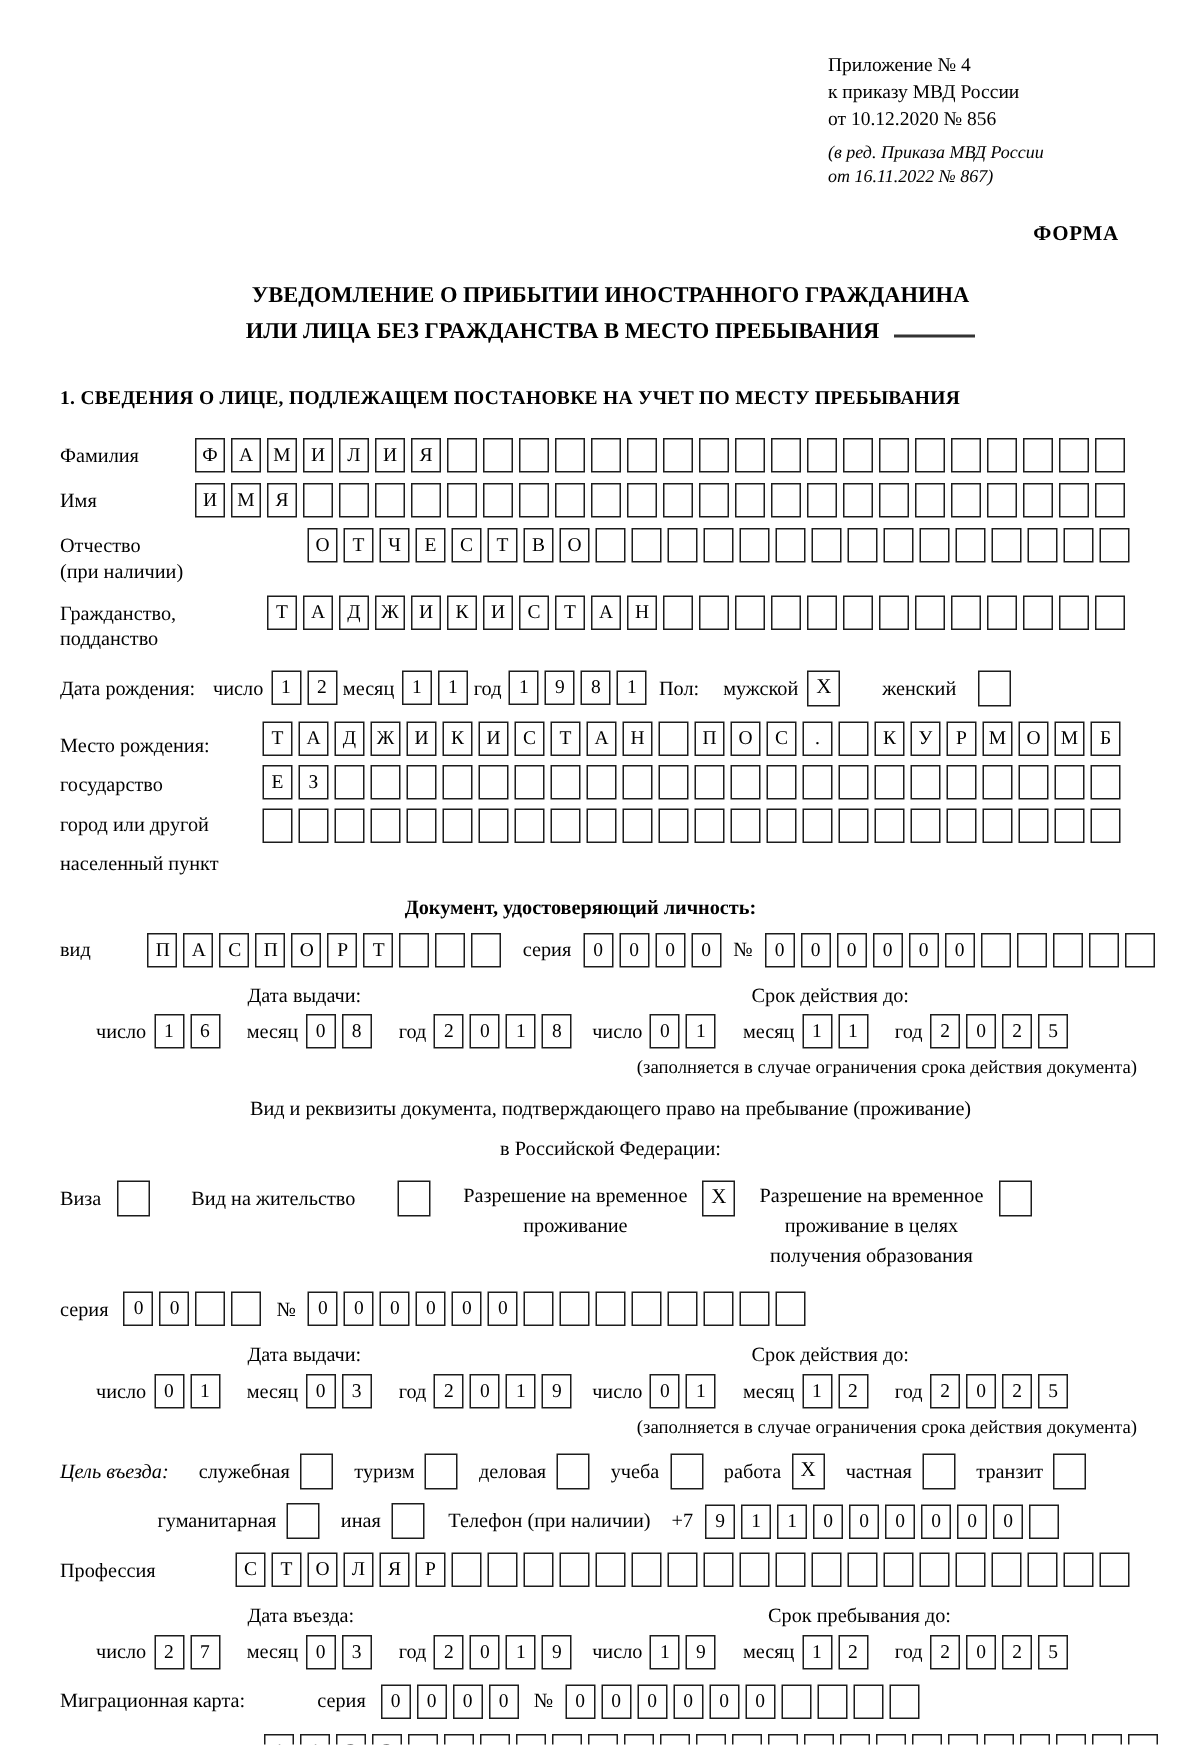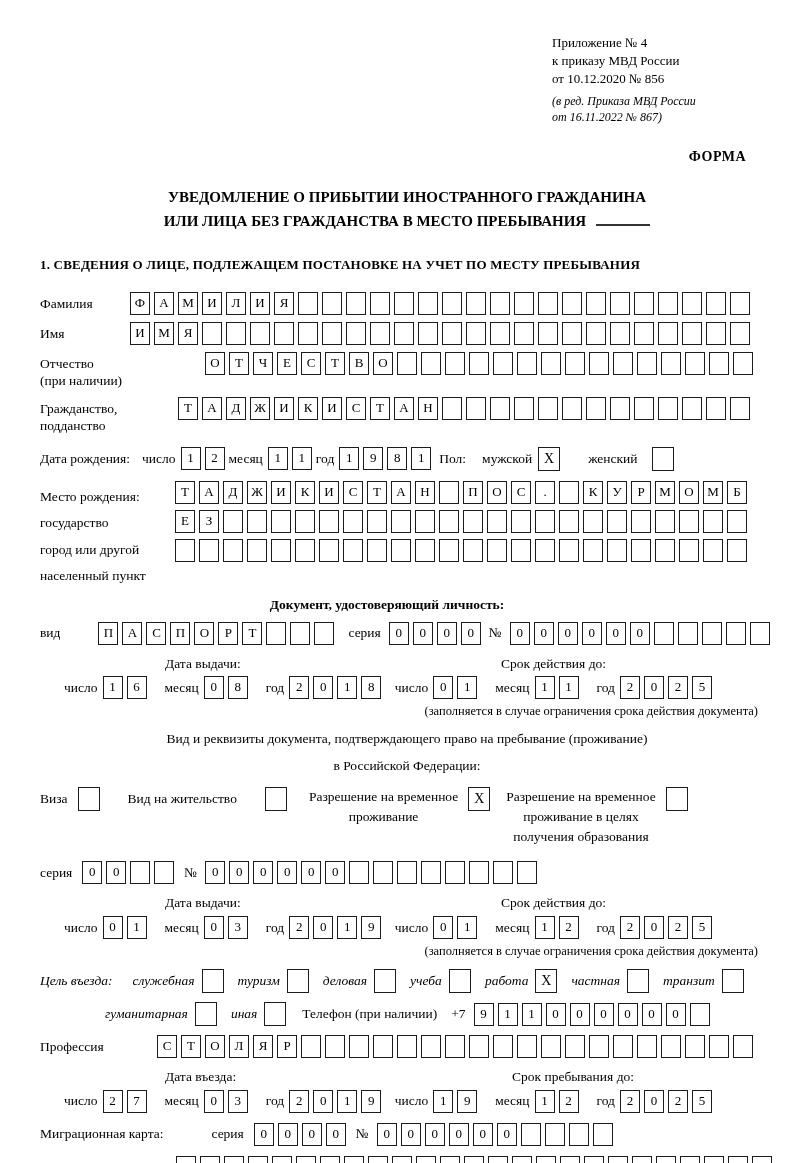--- a/index.html
+++ b/index.html
@@ -41,21 +41,21 @@
   .note-r{text-align:right;font-size:12.5px;margin:2px 16px 10px 0;}
 
   .para{margin:10px 0 2px 0;text-align:center;}
   .opts{display:flex;align-items:flex-start;margin:12px 0 10px 0;}
   .opt{display:inline-flex;align-items:flex-start;}
   .opt .olabel{margin-right:10px;padding-top:3px;}
   .opt .ml-label{text-align:center;line-height:1.5;margin-right:10px;}
   .purpose-row{display:flex;align-items:center;margin-bottom:9px;}
   .purpose-row .p-lbl{margin-right:20px;font-style:italic;}
   .pitem{display:inline-flex;align-items:center;margin-right:14px;}
-  .pitem .pl{margin-right:7px;font-style:italic;}
+  .pitem .pl{margin-right:7px;}
   .phone-prefix{margin:0 8px 0 14px;}
 
   .serrow{display:flex;align-items:center;margin-bottom:6px;}
   .serrow .slab{margin-right:10px;}
   .serrow .nlab{margin:0 8px 0 6px;}
 </style>
 </head>
 <body>
 
 <div class="page">

